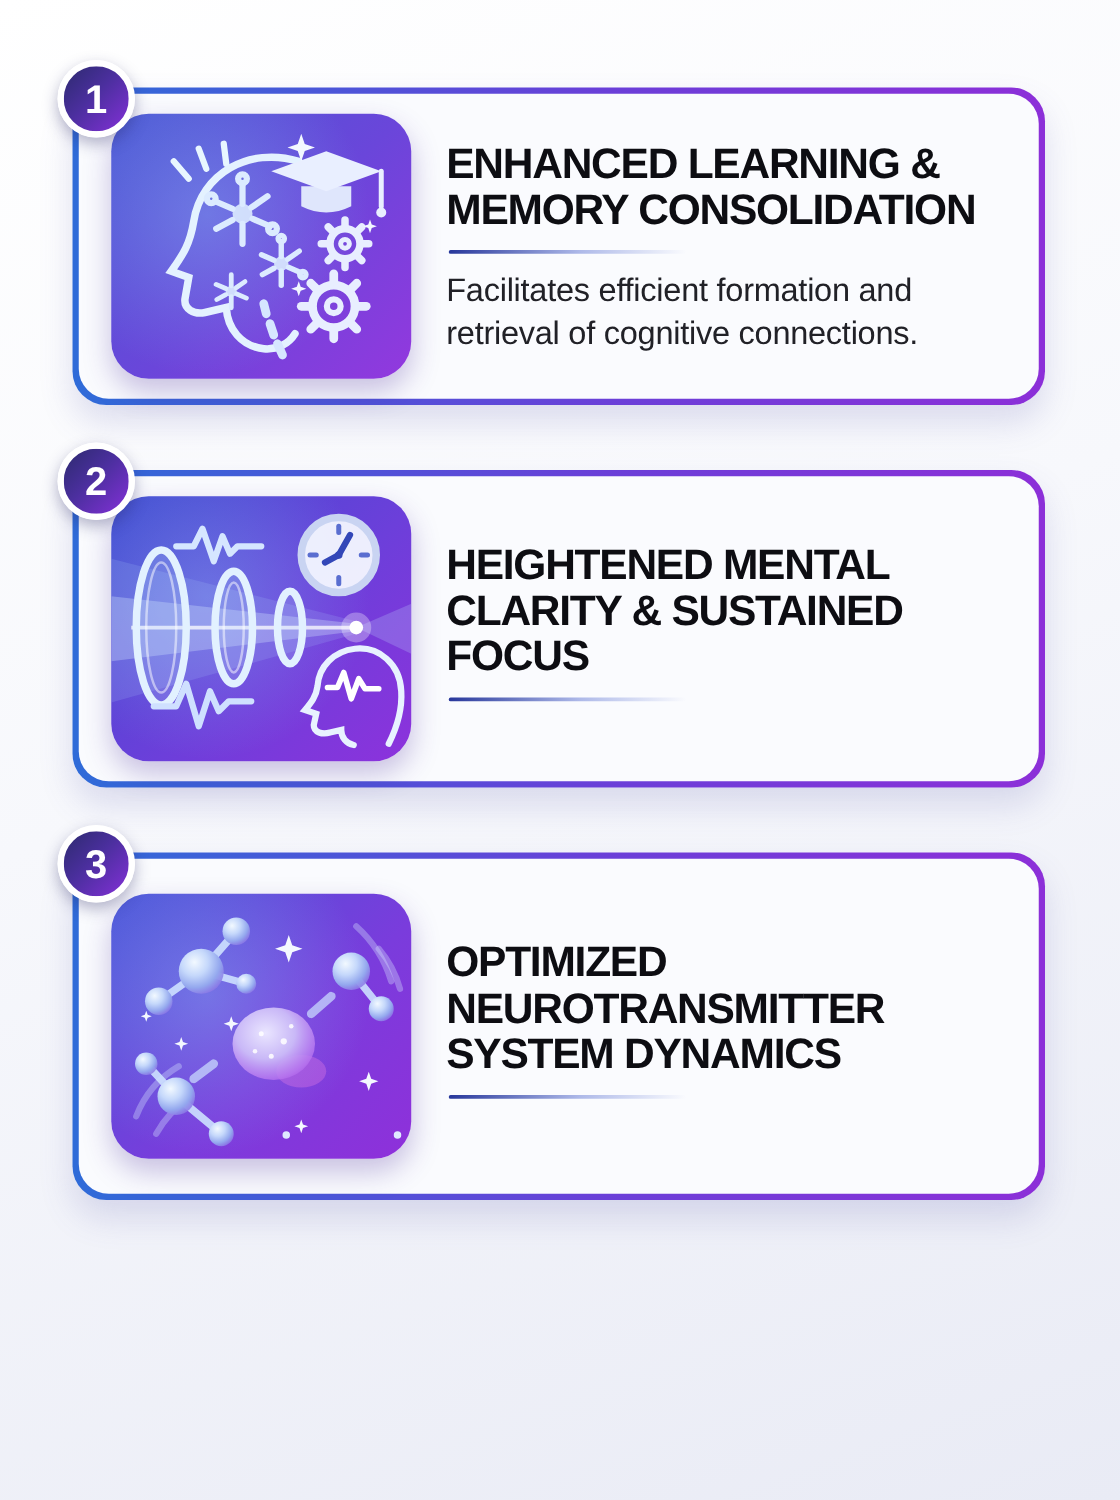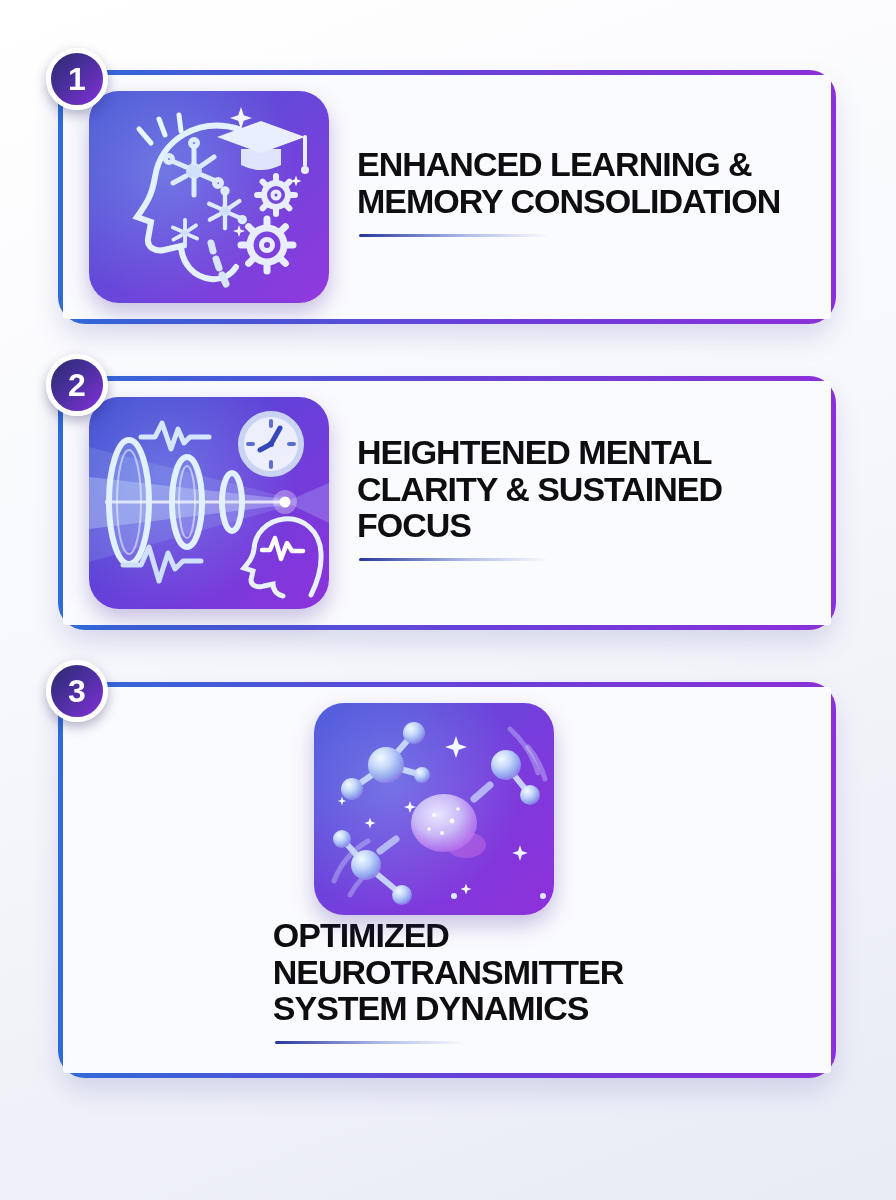--- a/index.html
+++ b/index.html
@@ -33,28 +33,28 @@
   .card {
     position: relative;
     border-radius: 27px;
     padding: 5px;
     background: linear-gradient(90deg, #2f6bd8 0%, #6a3fd8 55%, #8c2fd8 100%);
     box-shadow: 0 14px 26px rgba(90, 90, 170, 0.18);
     margin-bottom: 52px;
   }
   .card-inner {
     background: #fafbfe;
-    border-radius: 3px;
+    border-radius: 24px;
     display: flex;
     align-items: center;
     padding: 16px 24px 16px 26px;
   }
   .card-1 .card-inner { min-height: 238px; }
   .card-2 .card-inner { min-height: 242px; justify-content: center; }
-  .card-3 .card-inner { min-height: 268px; flex-direction: column; }
+  .card-3 .card-inner { min-height: 268px; }
 
   .badge {
     position: absolute;
     top: -22px; left: -12px;
     width: 62px; height: 62px;
     border-radius: 50%;
     background: linear-gradient(135deg, #2c2a6e 0%, #4b2f9e 45%, #8430d8 100%);
     border: 5px solid #ffffff;
     box-shadow: 0 5px 12px rgba(40, 40, 100, 0.35);
     display: flex; align-items: center; justify-content: center;
@@ -205,20 +205,22 @@
               <path transform="translate(152,27)" d="M0 -11 L2.8 -2.8 L11 0 L2.8 2.8 L0 11 L-2.8 2.8 L-11 0 L-2.8 -2.8 Z"></path>
               <path transform="translate(207,90) scale(0.5)" d="M0 -11 L2.8 -2.8 L11 0 L2.8 2.8 L0 11 L-2.8 2.8 L-11 0 L-2.8 -2.8 Z"></path>
               <path transform="translate(150,140) scale(0.55)" d="M0 -11 L2.8 -2.8 L11 0 L2.8 2.8 L0 11 L-2.8 2.8 L-11 0 L-2.8 -2.8 Z"></path>
             </g>
           </svg>
         </div>
         <div class="content">
           <div class="card-title">ENHANCED LEARNING &amp;
 MEMORY CONSOLIDATION</div>
           <div class="divider"></div>
+          <div class="card-desc">Facilitates efficient formation and
+retrieval of cognitive connections.</div>
         </div>
       </div>
     </div>
 
     <div class="card card-2">
       <div class="badge">2</div>
       <div class="card-inner">
         <div class="tile tile-2">
           <svg viewBox="0 0 240 212">
 

